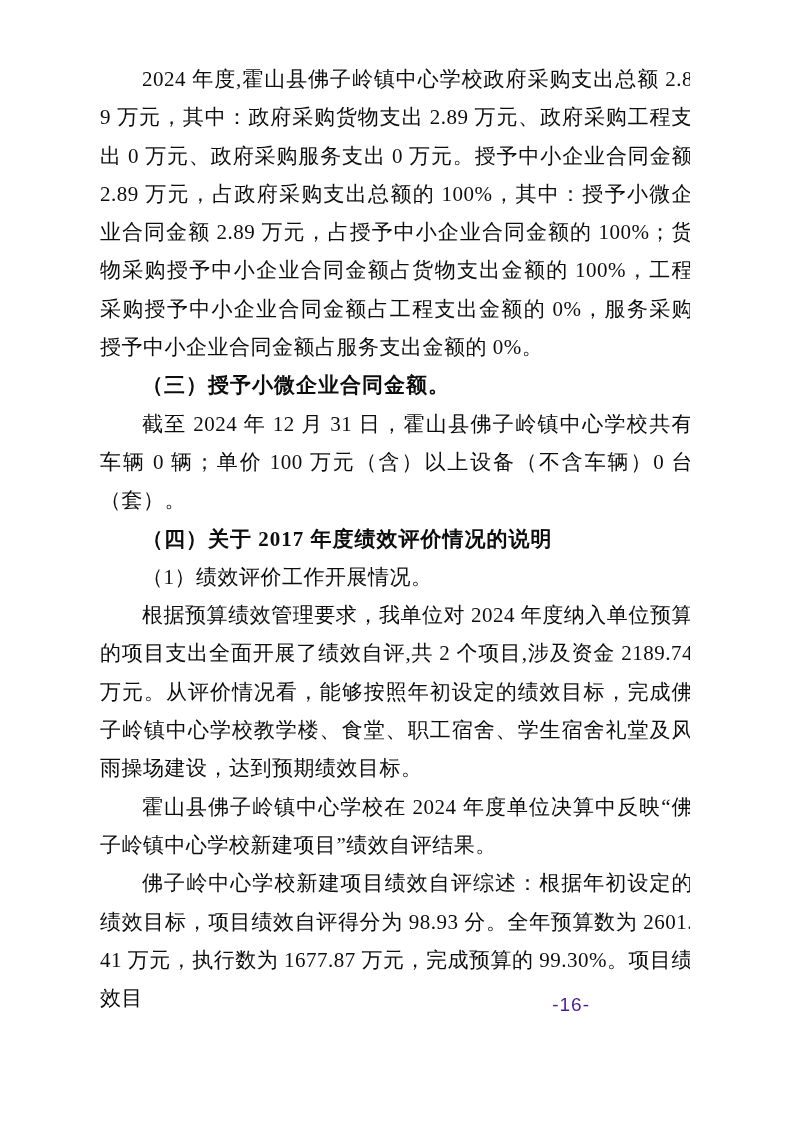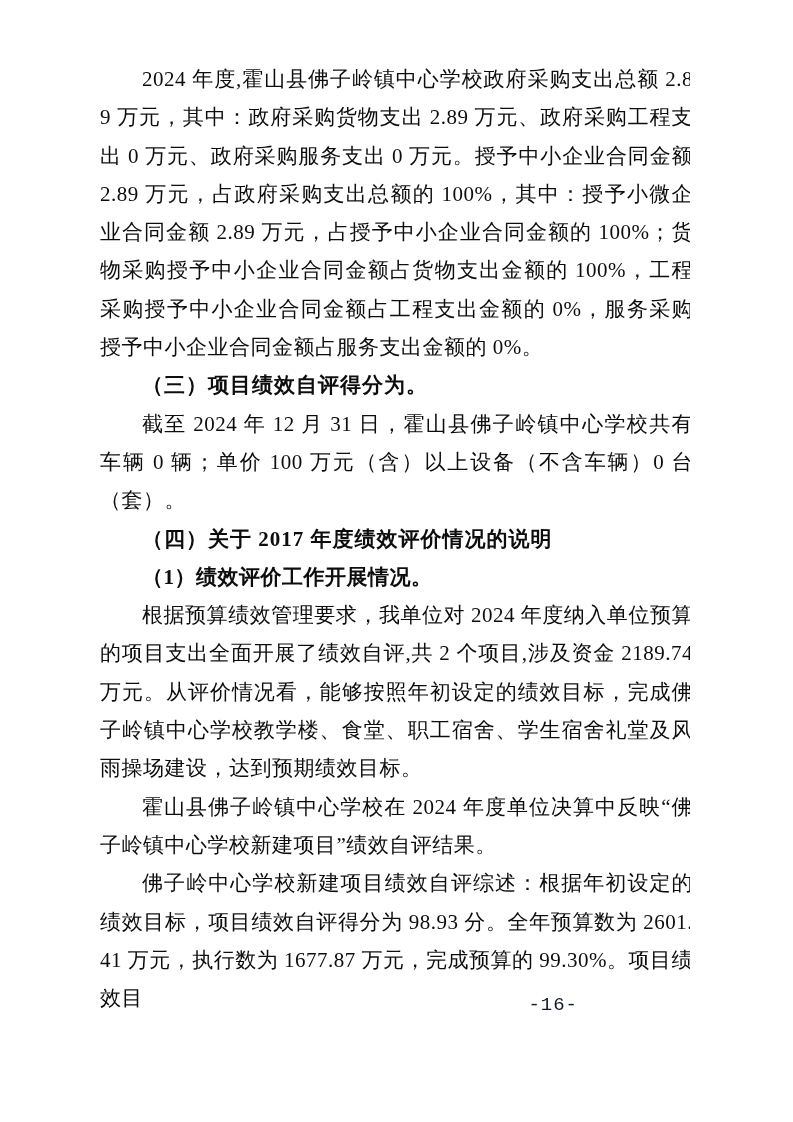--- a/index.html
+++ b/index.html
@@ -29,39 +29,39 @@
     text-align: justify;
     text-indent: 2em;
     letter-spacing: 0.5px;
     word-break: break-all;
   }
   .content p.heading {
     font-weight: 700;
     letter-spacing: 1px;
   }
   .content p.subheading {
-    font-weight: 700;
+    font-weight: 400;
   }
   .page-number {
     position: absolute;
     top: 994px;
-    right: 112px;
+    right: 100px;
     font-size: 19px;
-    color: #0f172a;
+    color: #4c1d95;
     letter-spacing: 1px;
-    font-family: Liberation Mono, monospace;
+    font-family: Liberation Sans, sans-serif;
   }
 </style>
 </head>
 <body>
 
 <div class="page" style="background: rgb(255, 255, 255);">
   <div class="content">
       <p class="paragraph">2024 年度,霍山县佛子岭镇中心学校政府采购支出总额 2.89 万元，其中：政府采购货物支出 2.89 万元、政府采购工程支出 0 万元、政府采购服务支出 0 万元。授予中小企业合同金额 2.89 万元，占政府采购支出总额的 100%，其中：授予小微企业合同金额 2.89 万元，占授予中小企业合同金额的 100%；货物采购授予中小企业合同金额占货物支出金额的 100%，工程采购授予中小企业合同金额占工程支出金额的 0%，服务采购授予中小企业合同金额占服务支出金额的 0%。</p>
-      <p class="heading">（三）项目绩效自评得分为。</p>
+      <p class="heading">（三）授予小微企业合同金额。</p>
       <p class="paragraph">截至 2024 年 12 月 31 日，霍山县佛子岭镇中心学校共有车辆 0 辆；单价 100 万元（含）以上设备（不含车辆）0 台（套）。</p>
       <p class="heading">（四）关于 2017 年度绩效评价情况的说明</p>
       <p class="subheading">（1）绩效评价工作开展情况。</p>
       <p class="paragraph">根据预算绩效管理要求，我单位对 2024 年度纳入单位预算的项目支出全面开展了绩效自评,共 2 个项目,涉及资金 2189.74 万元。从评价情况看，能够按照年初设定的绩效目标，完成佛子岭镇中心学校教学楼、食堂、职工宿舍、学生宿舍礼堂及风雨操场建设，达到预期绩效目标。</p>
       <p class="paragraph">霍山县佛子岭镇中心学校在 2024 年度单位决算中反映“佛子岭镇中心学校新建项目”绩效自评结果。</p>
       <p class="paragraph">佛子岭中心学校新建项目绩效自评综述：根据年初设定的绩效目标，项目绩效自评得分为 98.93 分。全年预算数为 2601.41 万元，执行数为 1677.87 万元，完成预算的 99.30%。项目绩效目</p>
     </div>
   <div class="page-number">-16-</div>
 </div>
 

